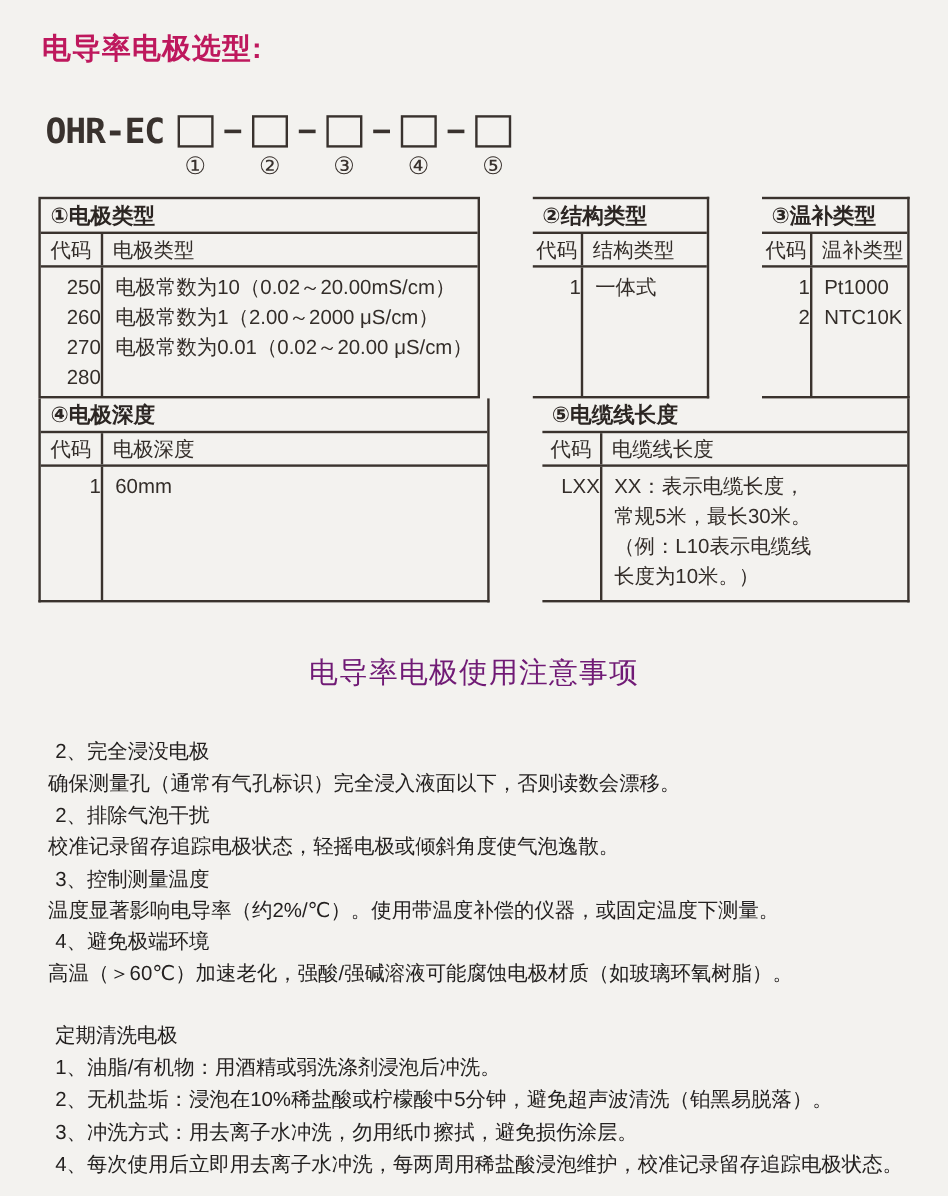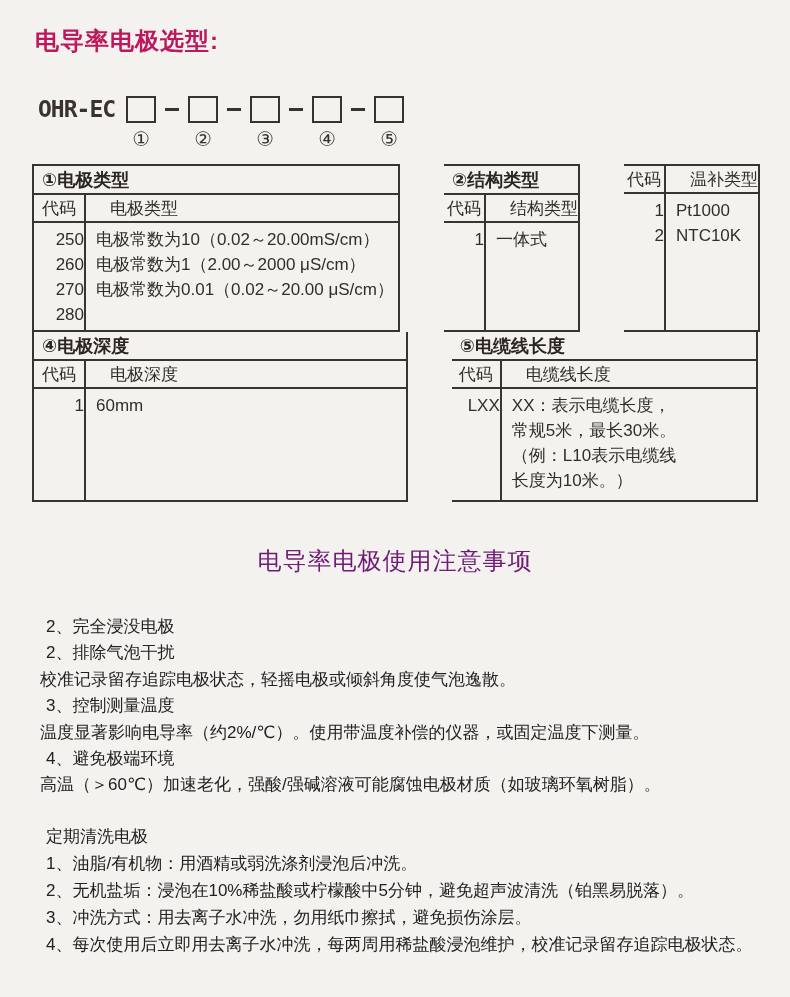--- a/index.html
+++ b/index.html
@@ -26,21 +26,21 @@
   
   .model-row {
     display: flex;
     align-items: flex-start;
     margin: 41px 0 0 38px;
     gap: 9px;
   }
   .model-prefix {
     font-family: "DejaVu Sans Mono", "Liberation Mono", monospace;
     font-weight: bold;
-    font-size: 23px;
+    font-size: 29px;
     line-height: 27px;
     letter-spacing: -1px;
     color: #39322e;
     margin-right: 2px;
   }
   .box-col {
     display: flex;
     flex-direction: column;
     align-items: center;
     width: 30px;
@@ -106,21 +106,21 @@
     display: flex;
     align-items: center;
     justify-content: center;
     border-right: 2px solid #3a332e;
     box-sizing: border-box;
   }
   .sub-name {
     flex: 1;
     display: flex;
     align-items: center;
-    padding-left: 24px;
+    padding-left: 8px;
     white-space: nowrap;
   }
   .tbl-body {
     flex: 1;
     display: flex;
     font-size: 17px;
   }
   .code-col {
     border-right: 2px solid #3a332e;
     box-sizing: border-box;
@@ -244,20 +244,21 @@
           <div class="code-col w42">
             <div class="ln">1</div>
           </div>
           <div class="name-col">
             <div class="ln">一体式</div>
           </div>
         </div>
       </div>
 
       <div class="tbl t3">
+        <div class="tbl-title">③温补类型</div>
         <div class="tbl-sub">
           <div class="sub-code w42">代码</div>
           <div class="sub-name">温补类型</div>
         </div>
         <div class="tbl-body">
           <div class="code-col w42">
             <div class="ln">1</div>
             <div class="ln">2</div>
           </div>
           <div class="name-col">
@@ -308,20 +309,21 @@
 
     </div>
   </div>
 
   <div style="height: 336px; margin-top: 15px;"></div>
 
   <div class="section-title">电导率电极使用注意事项</div>
 
   <div class="notes">
     <div class="note-heading">2、完全浸没电极</div>
+    <div class="note-body">确保测量孔（通常有气孔标识）完全浸入液面以下，否则读数会漂移。</div>
     <div class="note-heading">2、排除气泡干扰</div>
     <div class="note-body">校准记录留存追踪电极状态，轻摇电极或倾斜角度使气泡逸散。</div>
     <div class="note-heading">3、控制测量温度</div>
     <div class="note-body">温度显著影响电导率（约2%/℃）。使用带温度补偿的仪器，或固定温度下测量。</div>
     <div class="note-heading">4、避免极端环境</div>
     <div class="note-body">高温（＞60℃）加速老化，强酸/强碱溶液可能腐蚀电极材质（如玻璃环氧树脂）。</div>
   </div>
 
   <div class="cleaning">
     <div class="cleaning-title">定期清洗电极</div>

